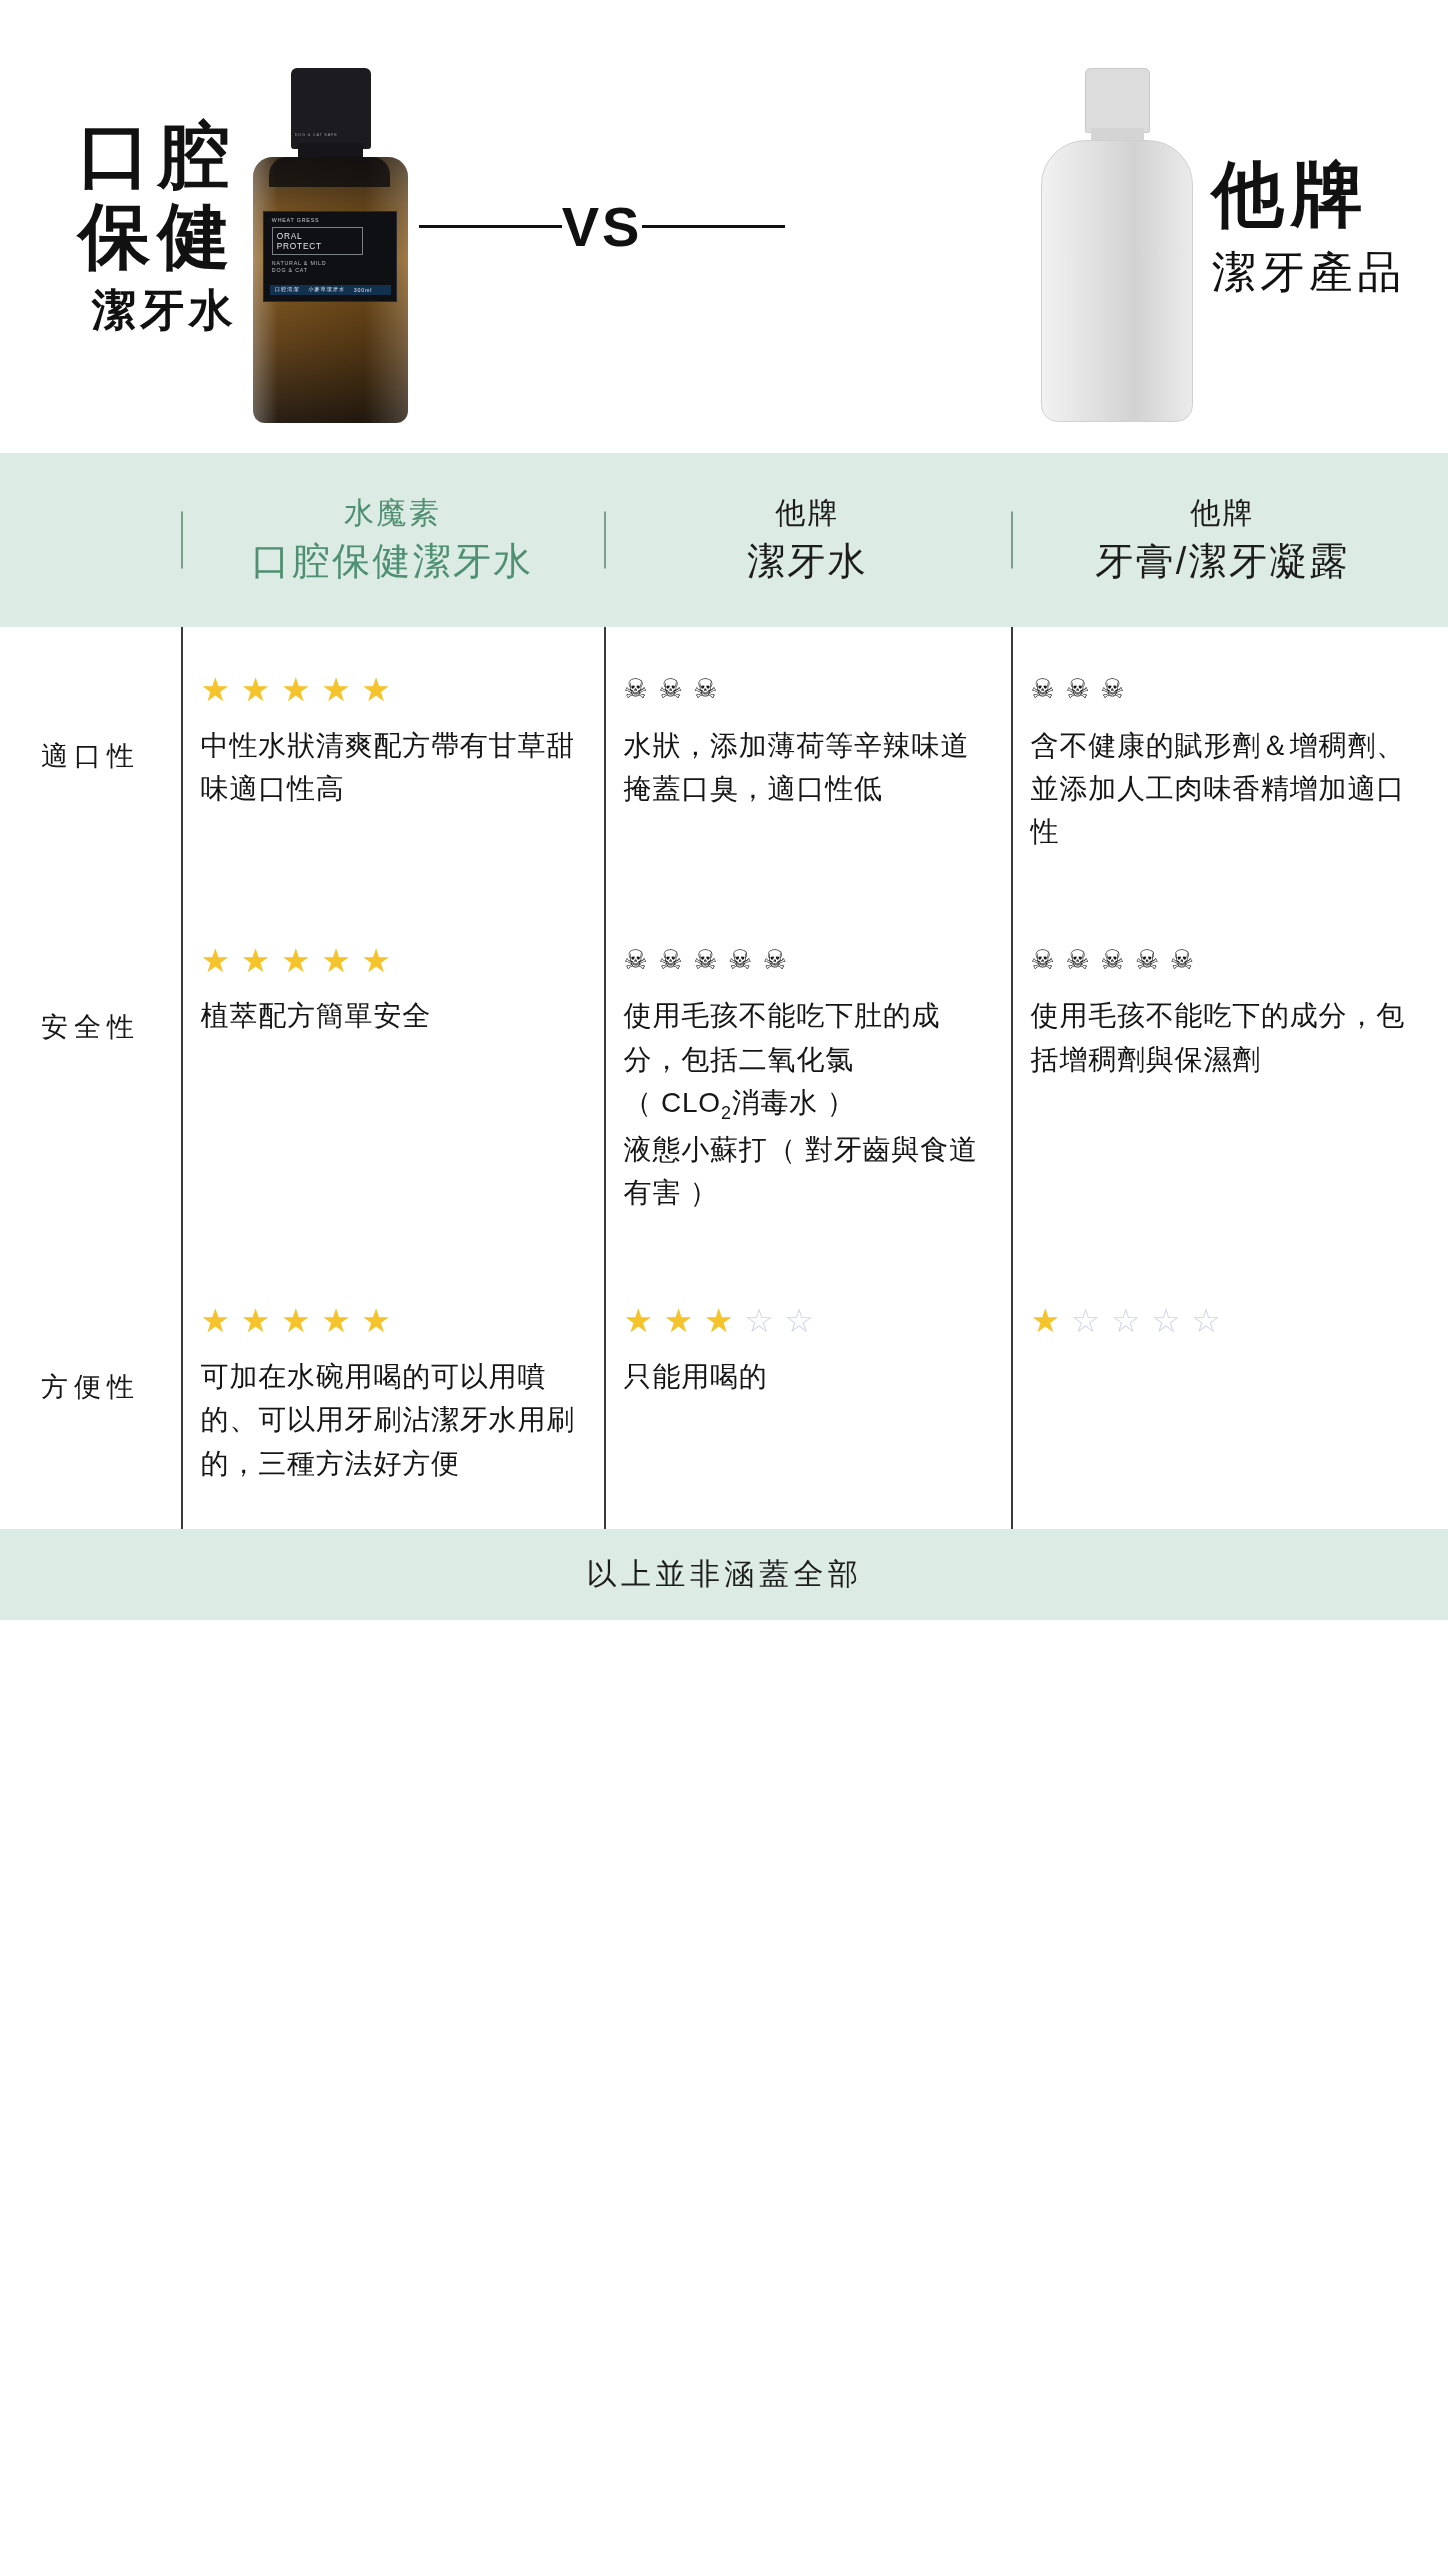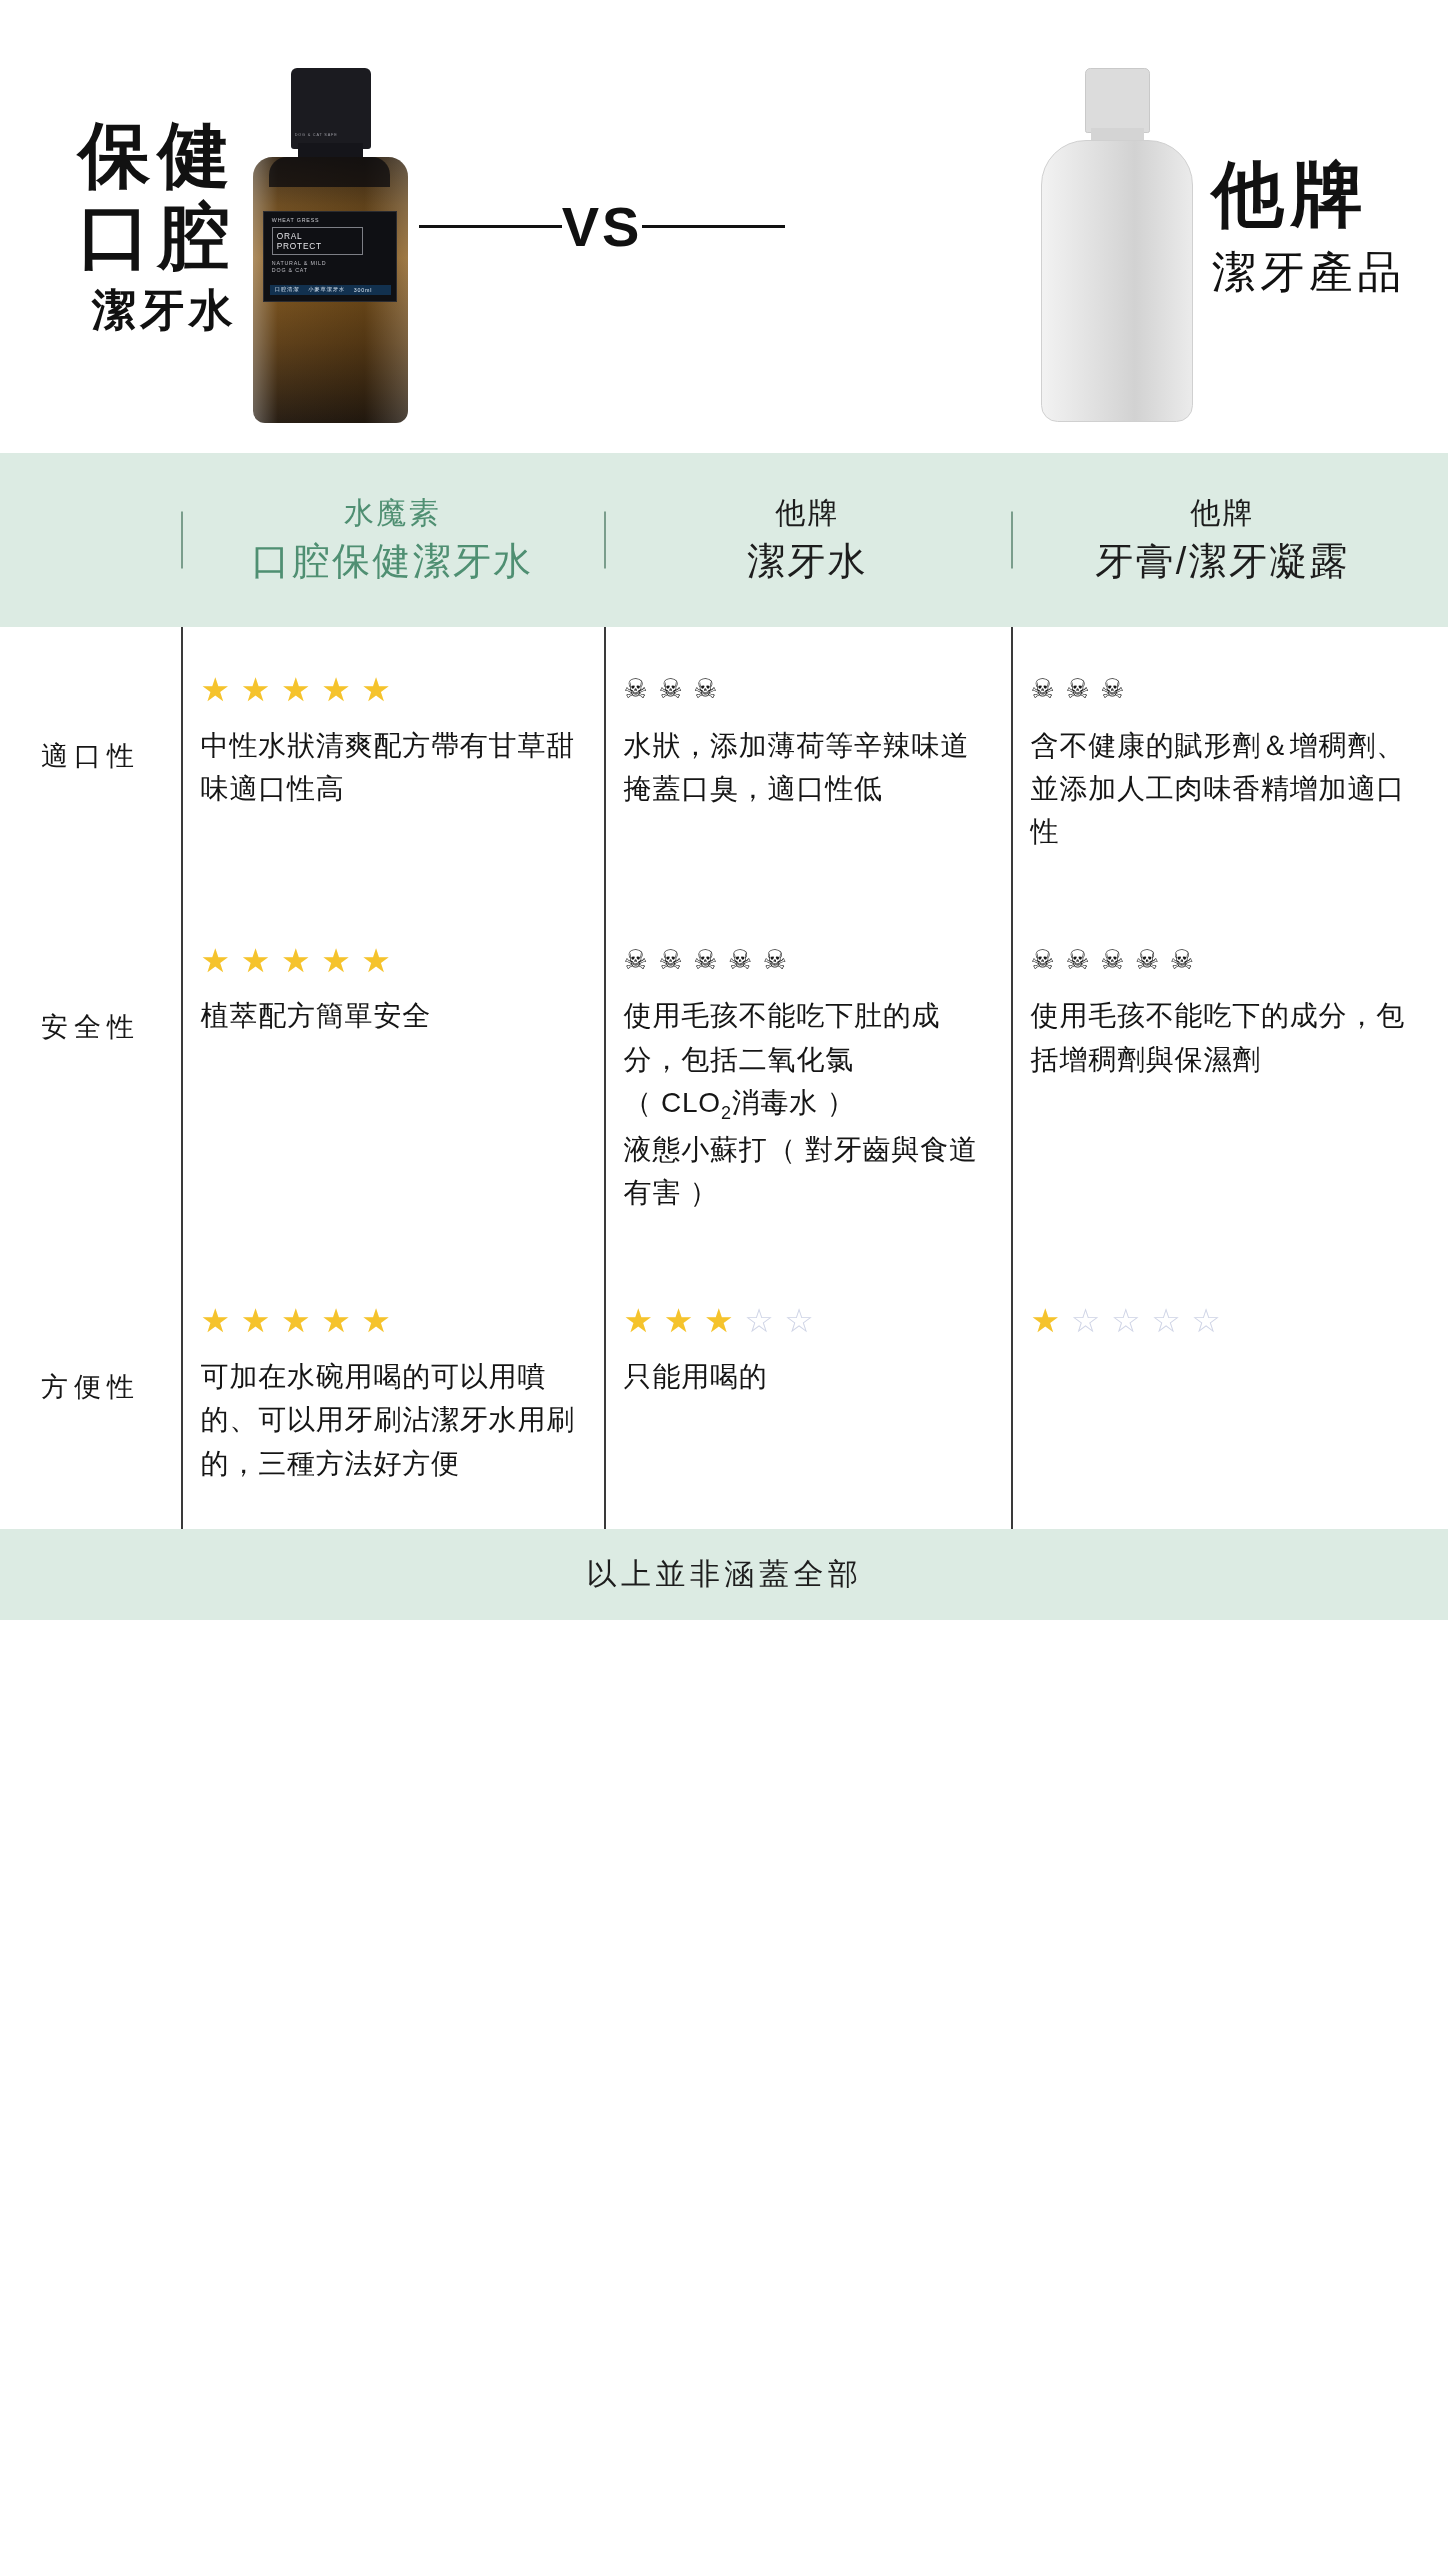--- a/index.html
+++ b/index.html
@@ -293,22 +293,22 @@
 </style>
 </head>
 <body>
 
 <div class="page">
 
   <div class="hero">
     <div class="hero-inner">
 
       <div class="hero-title-left">
+        <div class="l1">口腔</div>
         <div class="l1">保健</div>
-        <div class="l1">口腔</div>
         <div class="l3">潔牙水</div>
       </div>
 
       <div class="bottle-a-wrap">
         <div class="bottle-a">
           <div class="cap"></div>
           <div class="cap-txt">DOG &amp; CAT SAFE</div>
           <div class="neck"></div>
           <div class="body"></div>
           <div class="shoulder"></div>

